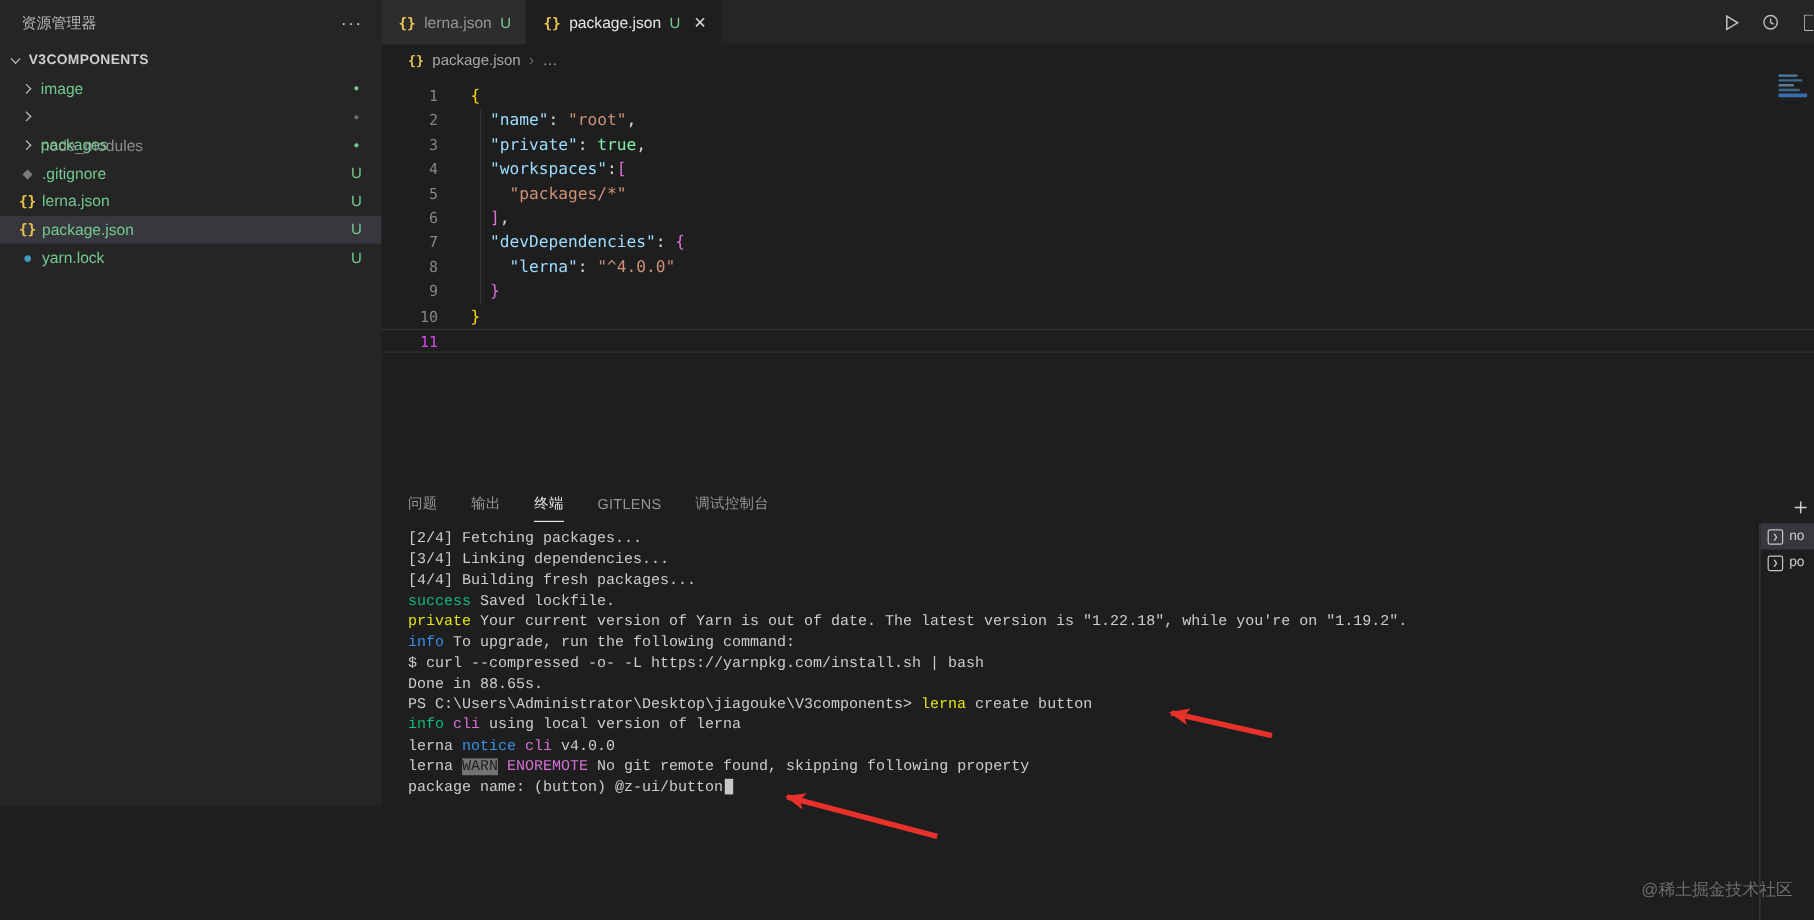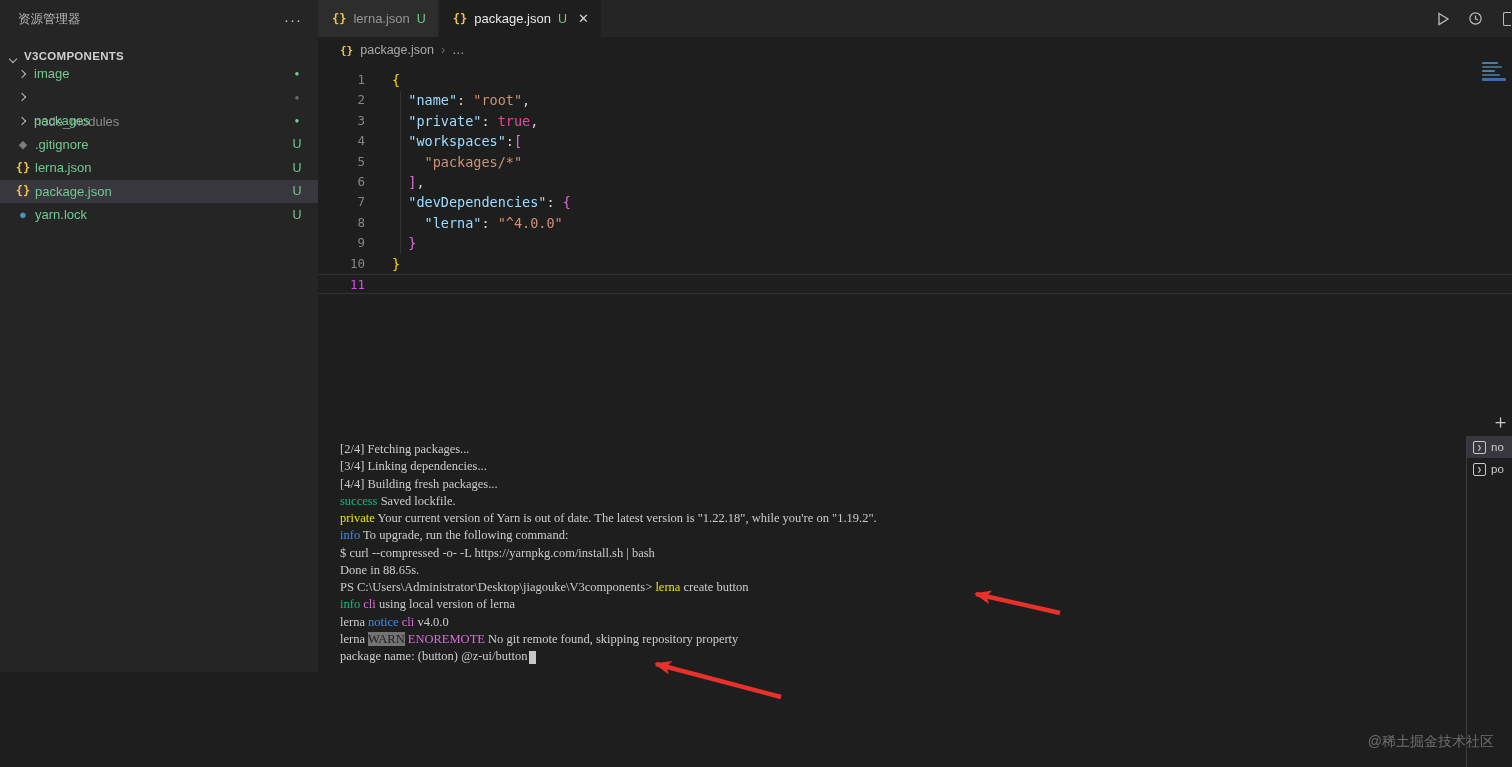--- a/index.html
+++ b/index.html
@@ -4,21 +4,21 @@
 <style>
   * { margin:0; padding:0; box-sizing:border-box; }
   html,body { width:1512px; height:767px; overflow:hidden; background:#1e1e1e;
     font-family:"Liberation Sans", sans-serif; }
 
   
   #sidebar { position:absolute; left:0; top:0; width:318px; height:672px; background:#252526; }
   .sb-header { display:flex; align-items:center; height:38px; padding:0 16px 0 18px; }
   .sb-title { font-size:12.5px; color:#b8b8b8; }
   .sb-more { margin-left:auto; color:#c5c5c5; font-size:15px; letter-spacing:1px; cursor:pointer; }
-  .sb-section { display:flex; align-items:flex-end; height:24px; padding-left:5px; color:#cfcfcf;
+  .sb-section { display:flex; align-items:center; height:24px; padding-left:5px; color:#cfcfcf;
     font-weight:bold; font-size:11.5px; letter-spacing:.3px; }
   .chev { display:inline-block; width:6px; height:6px; border-right:1.5px solid #bdbdbd;
     border-bottom:1.5px solid #bdbdbd; transform:rotate(-45deg); margin:0 8px 0 5px; flex:none; }
   .chev.down { transform:rotate(45deg); margin-top:-3px; }
   .trow { display:flex; align-items:center; height:23.5px; padding-left:14px; padding-right:12px;
     font-size:13px; cursor:pointer; }
   .trow.sel { background:#37373d; }
   .trow .chev { margin:0 6px 0 5px; }
   .ticon { width:18px; flex:none; text-align:center; font-size:12px; }
   .fi-json { color:#e8c64e; font-weight:bold; font-family:"DejaVu Sans Mono", monospace; }
@@ -52,38 +52,38 @@
 
   
   #editor { position:absolute; left:0; right:0; top:63px; bottom:0; padding-top:7px; overflow:hidden; }
   .eline { display:flex; height:20.4px; line-height:20.4px; font-size:13.5px;
     font-family:"DejaVu Sans Mono", monospace; white-space:pre; }
   .lnum { width:47px; text-align:right; color:#858585; font-size:12.5px; flex:none; }
   .lnum.on { color:#d946ef; }
   .lcode { margin-left:27px; }
   .eline.cur { border-top:1px solid #323232; border-bottom:1px solid #323232; }
   .iguide { position:absolute; left:82px; top:28px; width:1px; height:163px; background:#333333; }
-  .c-key { color:#9cdcfe; } .c-str { color:#ce9178; } .c-kw { color:#ec4899;margin-top:40px; }
+  .c-key { color:#9cdcfe; } .c-str { color:#ce9178; } .c-kw { color:#86efac;margin-top:40px; }
   .c-pun { color:#d4d4d4; } .c-b1 { color:#ffd700; } .c-b2 { color:#da70d6; }
 
   
   #minimap { position:absolute; right:2px; top:62px; width:28px; height:30px; cursor:pointer; }
   #minimap .mrow { height:2px; margin-bottom:2px; border-radius:1px; }
 
   
   #panel { position:absolute; left:318px; right:0; top:403px; bottom:0; background:#1e1e1e; }
   #panel-tabs { display:flex; align-items:center; height:33px; padding-left:22px; gap:28px; }
   .ptab { font-size:12px; color:#969696; letter-spacing:.3px; padding:7px 0 6px; cursor:pointer;
     border-bottom:1px solid transparent; }
   .ptab.active { color:#e7e7e7; border-bottom:1px solid #e7e7e7; }
   .panel-plus { position:absolute; right:2px; top:6px; color:#cccccc; font-size:19px; font-weight:300; cursor:pointer; }
 
   #term { position:absolute; left:0; right:46px; top:33px; bottom:0; padding:5px 0 0 22px; overflow:hidden; }
   .tline { height:17.25px; line-height:17.25px; font-size:12.5px; white-space:pre;
-    font-family:Liberation Serif, serif; color:#cccccc; }
+    font-family:Liberation Mono, monospace; color:#cccccc; }
   .c-p { color:#cccccc; } .c-g { color:#0dbc79; } .c-y { color:#e5e510; }
   .c-b { color:#3b8eea; } .c-m { color:#d670d6; }
   .c-wb { background:#737373; color:#1e1e1e; }
   .tcursor { display:inline-block; width:7px; height:13px; background:#c8c8c8; vertical-align:middle; margin-left:1px; }
 
   #term-side { position:absolute; right:0; top:33px; bottom:0; width:46px; border-left:1px solid #3c3c3c;
     overflow:hidden; }
   .ts-row { display:flex; align-items:center; height:22px; padding-left:6px; gap:5px;
     font-size:11.5px; color:#cccccc; cursor:pointer; white-space:nowrap; }
   .ts-row.sel { background:#37373d; }
@@ -201,34 +201,41 @@
   <div id="minimap">
     <div class="mrow" style="width:16px;background:#4a7fa5;"></div>
     <div class="mrow" style="width:20px;background:#3d6a8a;"></div>
     <div class="mrow" style="width:13px;background:#5b7c94;"></div>
     <div class="mrow" style="width:18px;background:#3d6a8a;"></div>
     <div class="mrow" style="width:24px;height:3px;background:#3b6db0;"></div>
   </div>
 </div>
 
 <div id="panel">
+  <div id="panel-tabs">
+      <span class="ptab">问题</span>
+      <span class="ptab">输出</span>
+      <span class="ptab active">终端</span>
+      <span class="ptab">GITLENS</span>
+      <span class="ptab">调试控制台</span>
+    </div>
   <span class="panel-plus">＋</span>
   <div id="term">
       <div class="tline"><span class="c-p">[2/4] Fetching packages...</span></div>
       <div class="tline"><span class="c-p">[3/4] Linking dependencies...</span></div>
       <div class="tline"><span class="c-p">[4/4] Building fresh packages...</span></div>
       <div class="tline"><span class="c-g">success</span><span class="c-p"> Saved lockfile.</span></div>
       <div class="tline"><span class="c-y">private</span><span class="c-p"> Your current version of Yarn is out of date. The latest version is "1.22.18", while you're on "1.19.2".</span></div>
       <div class="tline"><span class="c-b">info</span><span class="c-p"> To upgrade, run the following command:</span></div>
       <div class="tline"><span class="c-p">$ curl --compressed -o- -L https://yarnpkg.com/install.sh | bash</span></div>
       <div class="tline"><span class="c-p">Done in 88.65s.</span></div>
       <div class="tline"><span class="c-p">PS C:\Users\Administrator\Desktop\jiagouke\V3components&gt; </span><span class="c-y">lerna</span><span class="c-p"> create button</span></div>
       <div class="tline"><span class="c-g">info</span><span class="c-p"> </span><span class="c-m">cli</span><span class="c-p"> using local version of lerna</span></div>
       <div class="tline"><span class="c-p">lerna </span><span class="c-b">notice</span><span class="c-p"> </span><span class="c-m">cli</span><span class="c-p"> v4.0.0</span></div>
-      <div class="tline"><span class="c-p">lerna </span><span class="c-wb">WARN</span><span class="c-p"> </span><span class="c-m">ENOREMOTE</span><span class="c-p"> No git remote found, skipping repository property</span></div>
+      <div class="tline"><span class="c-p">lerna </span><span class="c-wb">WARN</span><span class="c-p"> </span><span class="c-m">ENOREMOTE</span><span class="c-p"> No git remote found, skipping following property</span></div>
       <div class="tline"><span class="c-p">package name: (button) @z-ui/button</span><span class="tcursor"></span></div>
     </div>
   <div id="term-side">
       <div class="ts-row sel">
         <span class="ts-box">❯</span>
         <span>no</span>
       </div>
       <div class="ts-row">
         <span class="ts-box">❯</span>
         <span>po</span>

